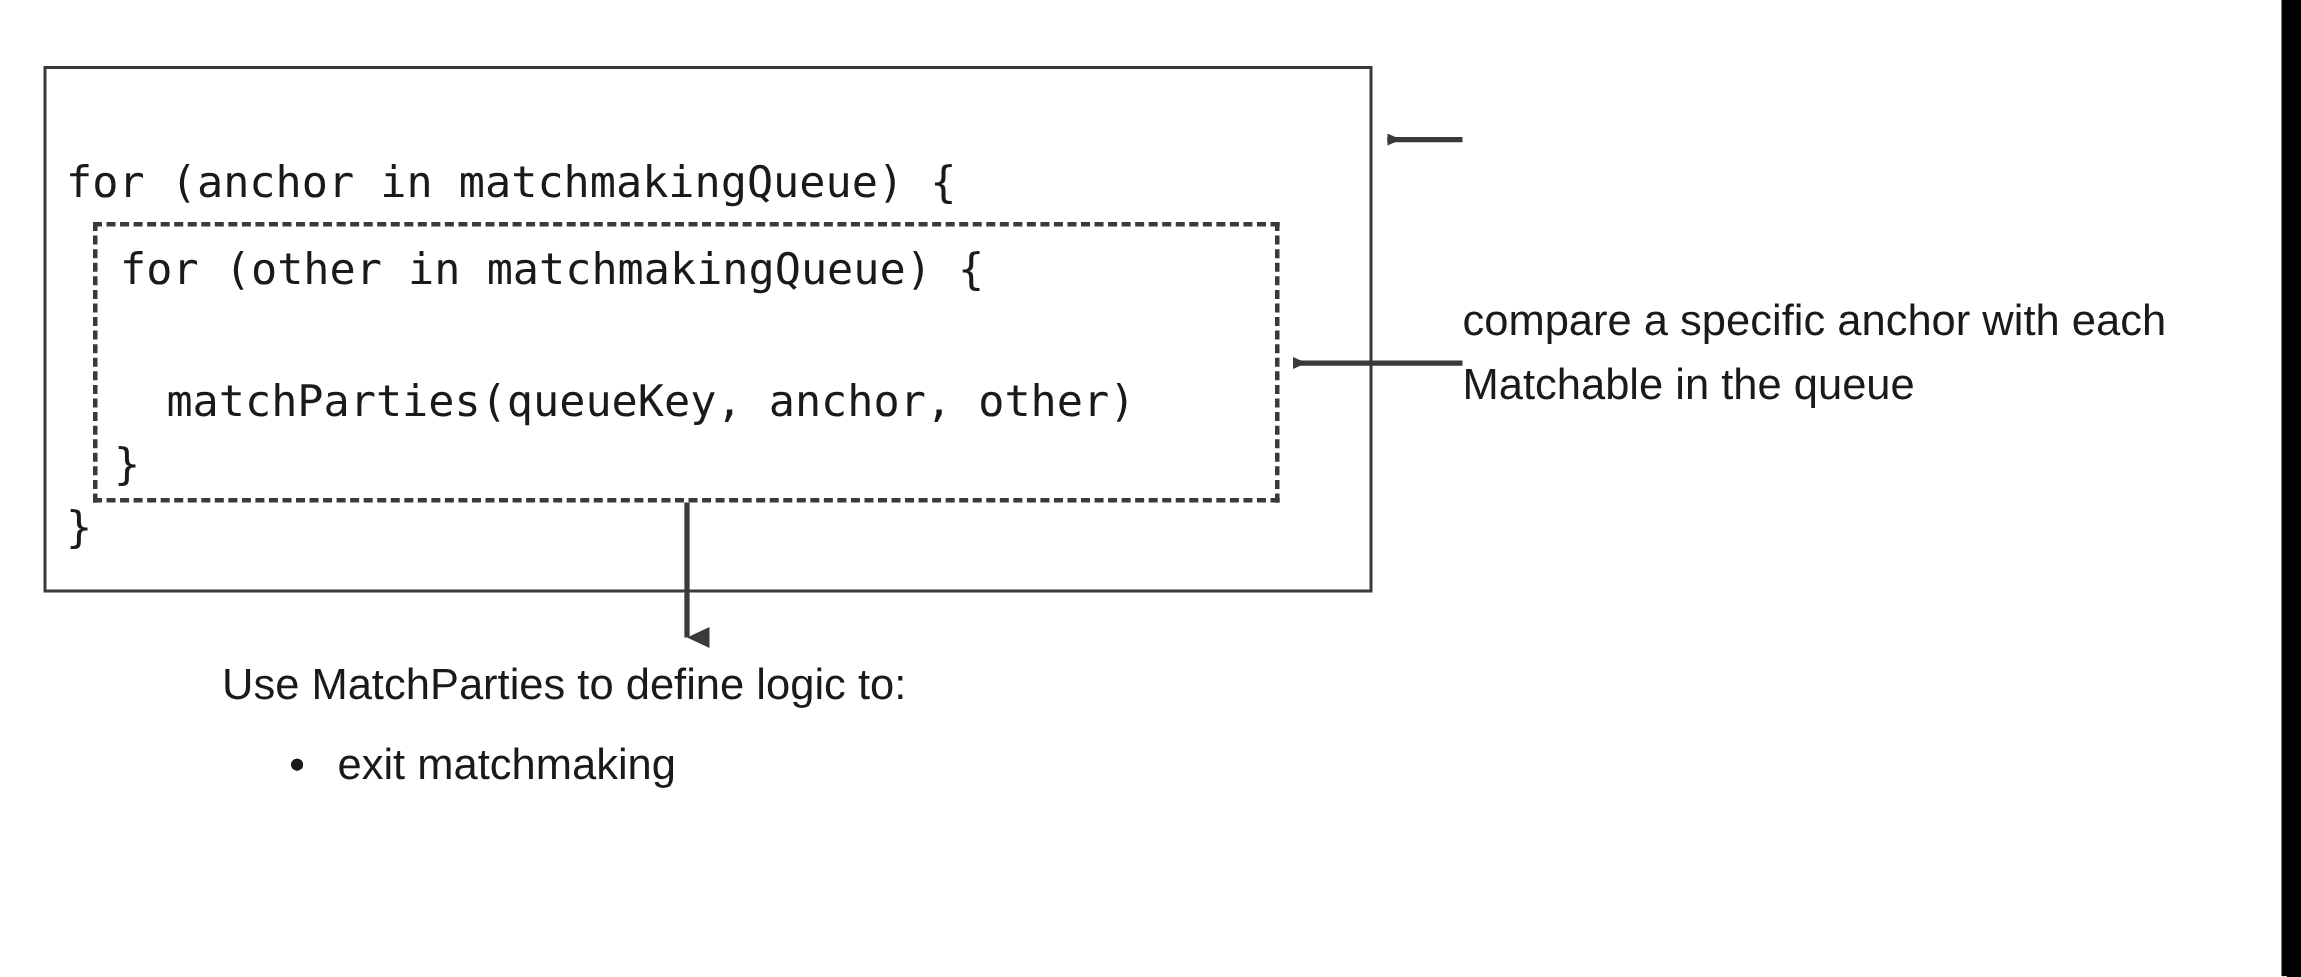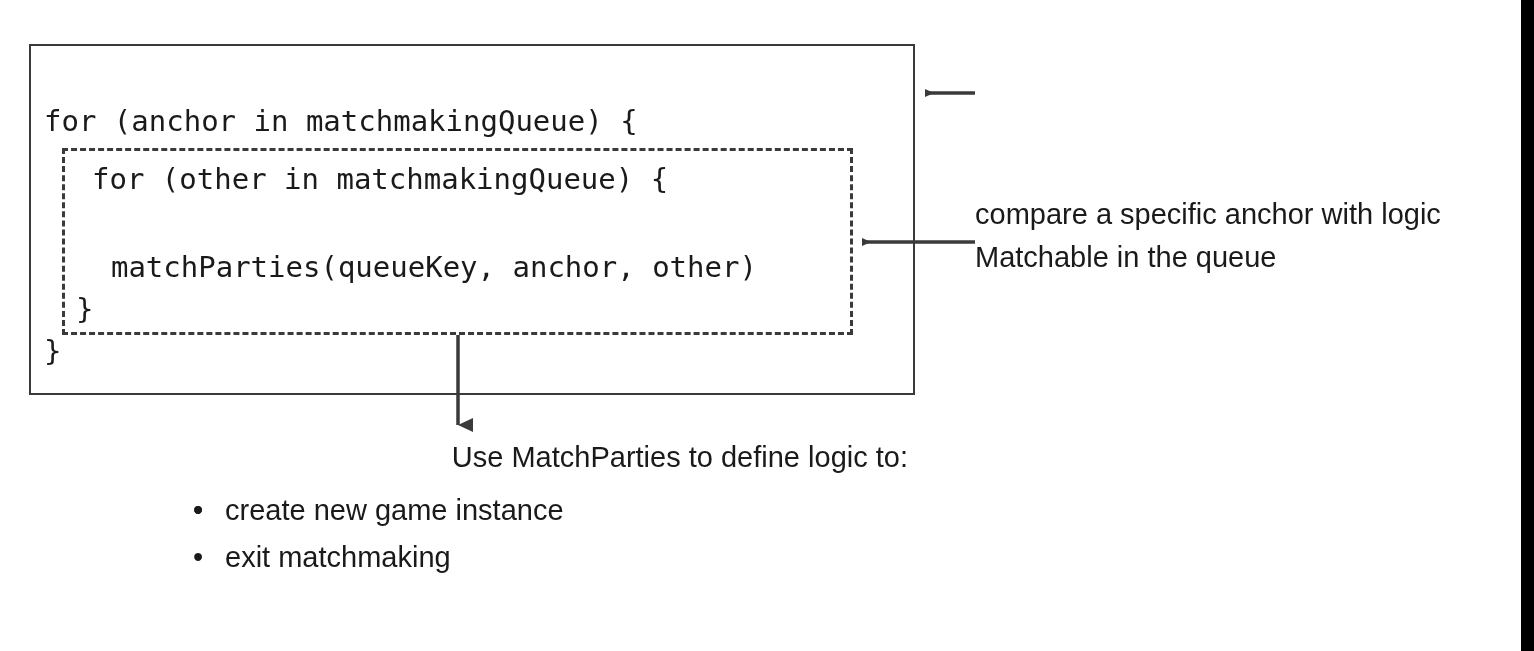--- a/index.html
+++ b/index.html
@@ -54,21 +54,21 @@
   .code-line {
     position: absolute;
     font-family: "DejaVu Sans Mono", "Liberation Mono", monospace;
     font-size: 29px;
     line-height: 34px;
     color: #1a1a1a;
     white-space: pre;
     letter-spacing: 0px;
   }
   .code-l1 { left: 44px;  top: 76px; margin-top: 28px;  }
-  .code-l2 { left: 92px;  top: 162px; }
+  .code-l2 { left: 80px;  top: 162px; }
   .code-l3 { left: 76px;  top: 250px; }
   .code-l4 { left: 76px;  top: 292px; }
   .code-l5 { left: 44px;  top: 334px; }
 
   
   .annotation {
     position: absolute;
     font-family: "Liberation Sans", sans-serif;
     font-size: 29px;
     line-height: 43px;
@@ -82,21 +82,20 @@
     position: absolute;
     left: 148px;
     top: 436px;
     width: 760px;
   }
   .bottom-title {
     font-family: "Liberation Sans", sans-serif;
     font-size: 29px;
     line-height: 43px;
     color: #1a1a1a;
-    text-align: right;
   }
   .bullet-list {
     margin: 8px 0 0 0;
     padding: 0;
     list-style: none;
   }
   .bullet-item {
     position: relative;
     font-family: "Liberation Sans", sans-serif;
     font-size: 29px;
@@ -147,31 +146,30 @@
       </marker>
     </defs>
 
     <line x1="975" y1="93" x2="925" y2="93" stroke="#3a3a3a" stroke-width="3.5" marker-end="url(#arrowhead)"></line>
 
     <line x1="975" y1="242" x2="862" y2="242" stroke="#3a3a3a" stroke-width="3.5" marker-end="url(#arrowhead)"></line>
 
     <line x1="458" y1="335" x2="458" y2="425" stroke="#3a3a3a" stroke-width="3.5" marker-end="url(#arrowheaddown)"></line>
   </svg>
 
-  <div class="annotation anno-2">compare a specific anchor with logic Matchable in the queue</div>
+  <div class="annotation anno-2">compare a specific anchor with each Matchable in the queue</div>
 
   <div class="bottom-block">
     <div class="bottom-title">Use MatchParties to define logic to:</div>
     <ul class="bullet-list">
       <li class="bullet-item">
         <span class="bullet-dot">•</span>
       </li>
       <li class="bullet-item">
         <span class="bullet-dot">•</span>
-        <span>create new game instance</span>
       </li>
       <li class="bullet-item">
         <span class="bullet-dot">•</span>
         <span>exit matchmaking</span>
       </li>
     </ul>
   </div>
 
   <div class="edge-band"></div>
 

